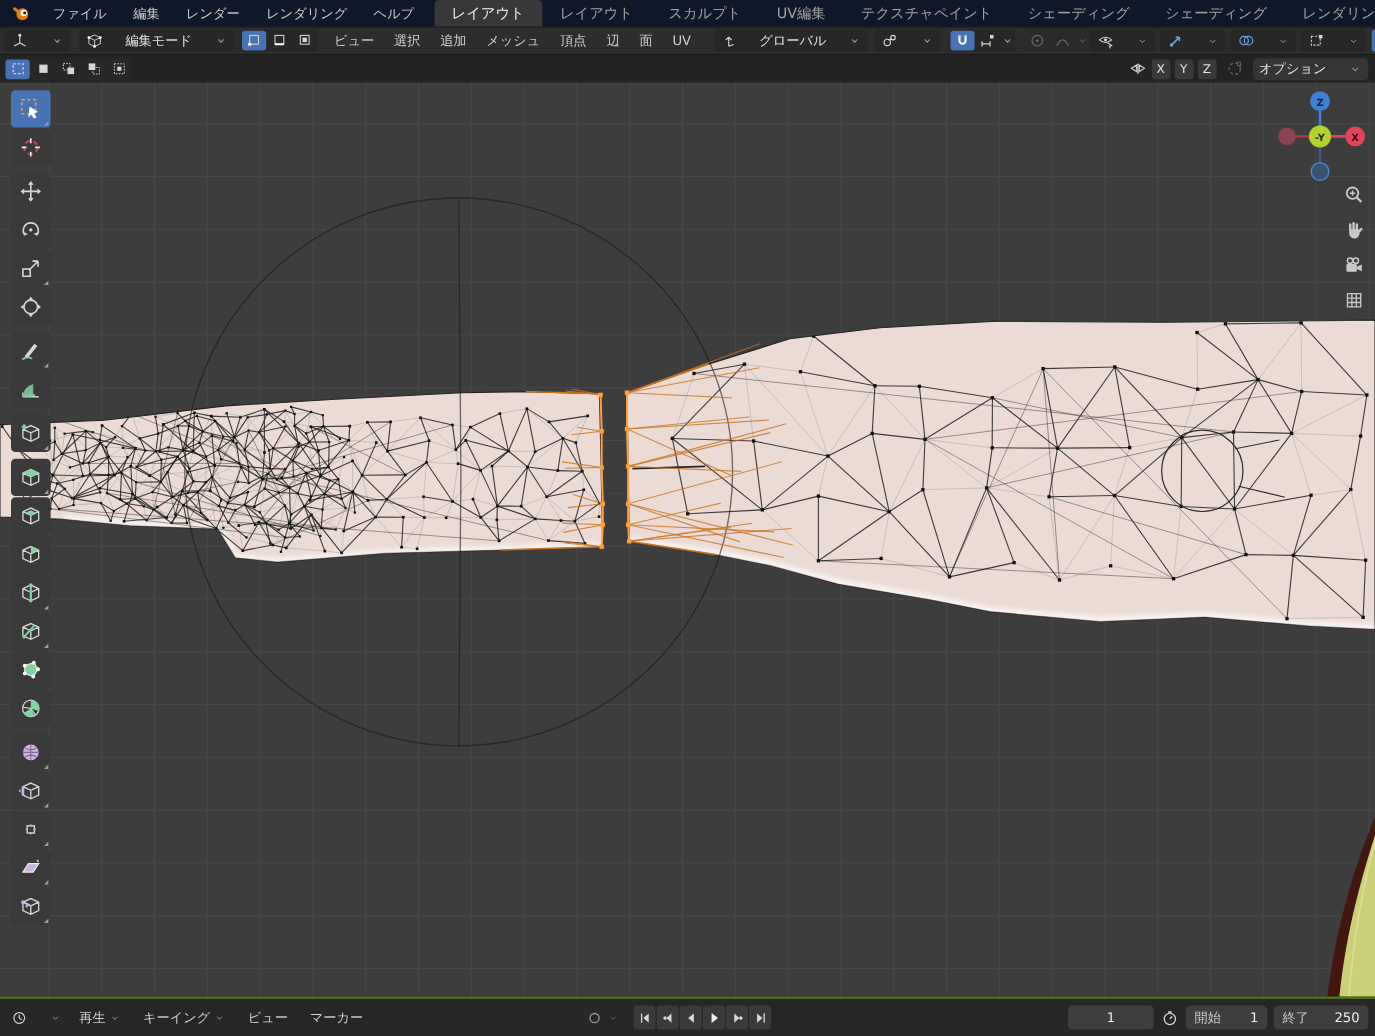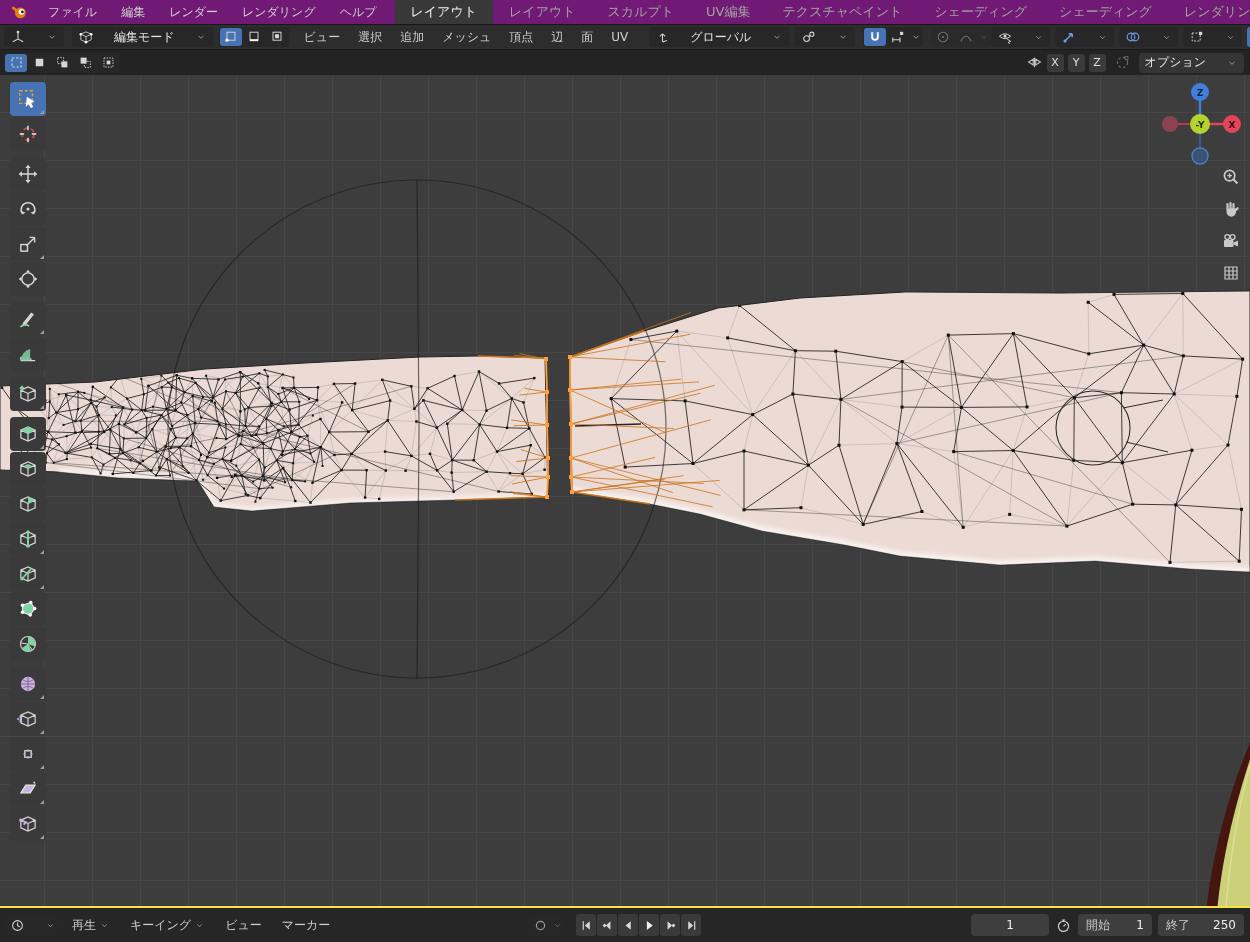--- a/index.html
+++ b/index.html
@@ -1,27 +1,27 @@
 <!DOCTYPE html>
 <html><head>
 <meta charset="utf-8">
 <style>
   html,body{margin:0;padding:0}
   body{width:1250px;height:942px;overflow:hidden;background:#3d3d3d;
        font-family:"DejaVu Sans","Liberation Sans",sans-serif;color:#d6d6d6;position:relative}
   .bar{position:absolute;left:0;right:0;display:flex;align-items:center}
-  #topbar{top:0;height:24px;background:#701a75;z-index:40}
+  #topbar{top:0;height:24px;background:#0f172a;z-index:40}
   #hdr{top:24px;height:24px;background:#2d2d2d;z-index:39;border-top:1px solid #161616}
   #trow{top:49px;height:25px;background:#232323;z-index:38;border-top:1px solid #1a1a1a}
   #viewport{position:absolute;top:74px;left:0;width:1250px;height:834px;
     background-color:#3d3d3d;
     background-image:linear-gradient(#474747 1px,transparent 1px),
                      linear-gradient(90deg,#474747 1px,transparent 1px);
     background-size:48px 48px;background-position:-4px -10px;overflow:hidden}
-  #tl{bottom:0;height:34px;background:#262626;z-index:40;border-top:2px solid #fde047}
+  #tl{bottom:0;height:34px;background:#262626;z-index:40;border-top:2px solid #4d7c0f}
   .mi{font-size:12px;color:#cfcfcf;padding:0 12px;height:100%;display:flex;align-items:center;white-space:nowrap}
   .tab{font-size:13px;color:#a2a2a2;padding:0 16px;height:100%;display:flex;align-items:center;white-space:nowrap}
   .tab.act{background:#383838;color:#f1f1f1;border-radius:4px 4px 0 0}
   .pill{background:#272727;border-radius:4px;height:20px;display:flex;align-items:center;
         padding:0 6px;font-size:12px;color:#e4e4e4;gap:20px;white-space:nowrap}
   .grp{background:#272727;border-radius:4px;height:20px;display:flex;align-items:center;padding:0 1px;gap:1px}
   .ibtn{width:22px;height:18px;border-radius:3px;display:flex;align-items:center;justify-content:center;flex:none}
   .ibtn.on{background:#4772b3}
   .dim{opacity:.38}
   .sp{flex:none}

